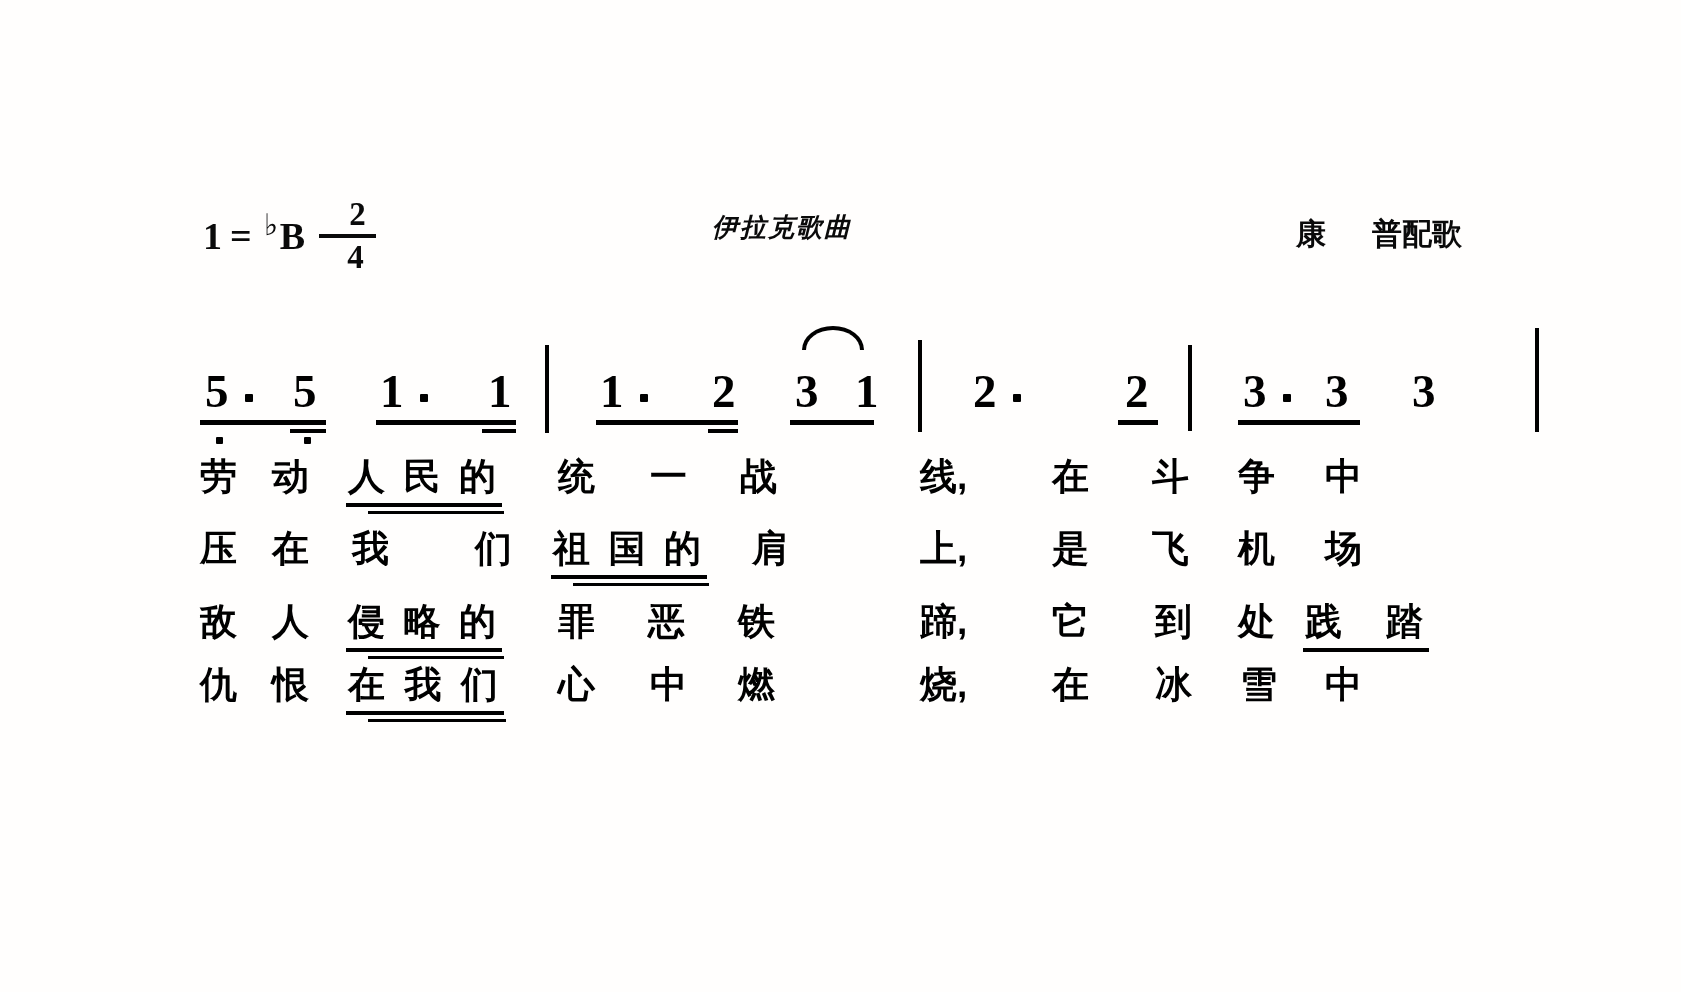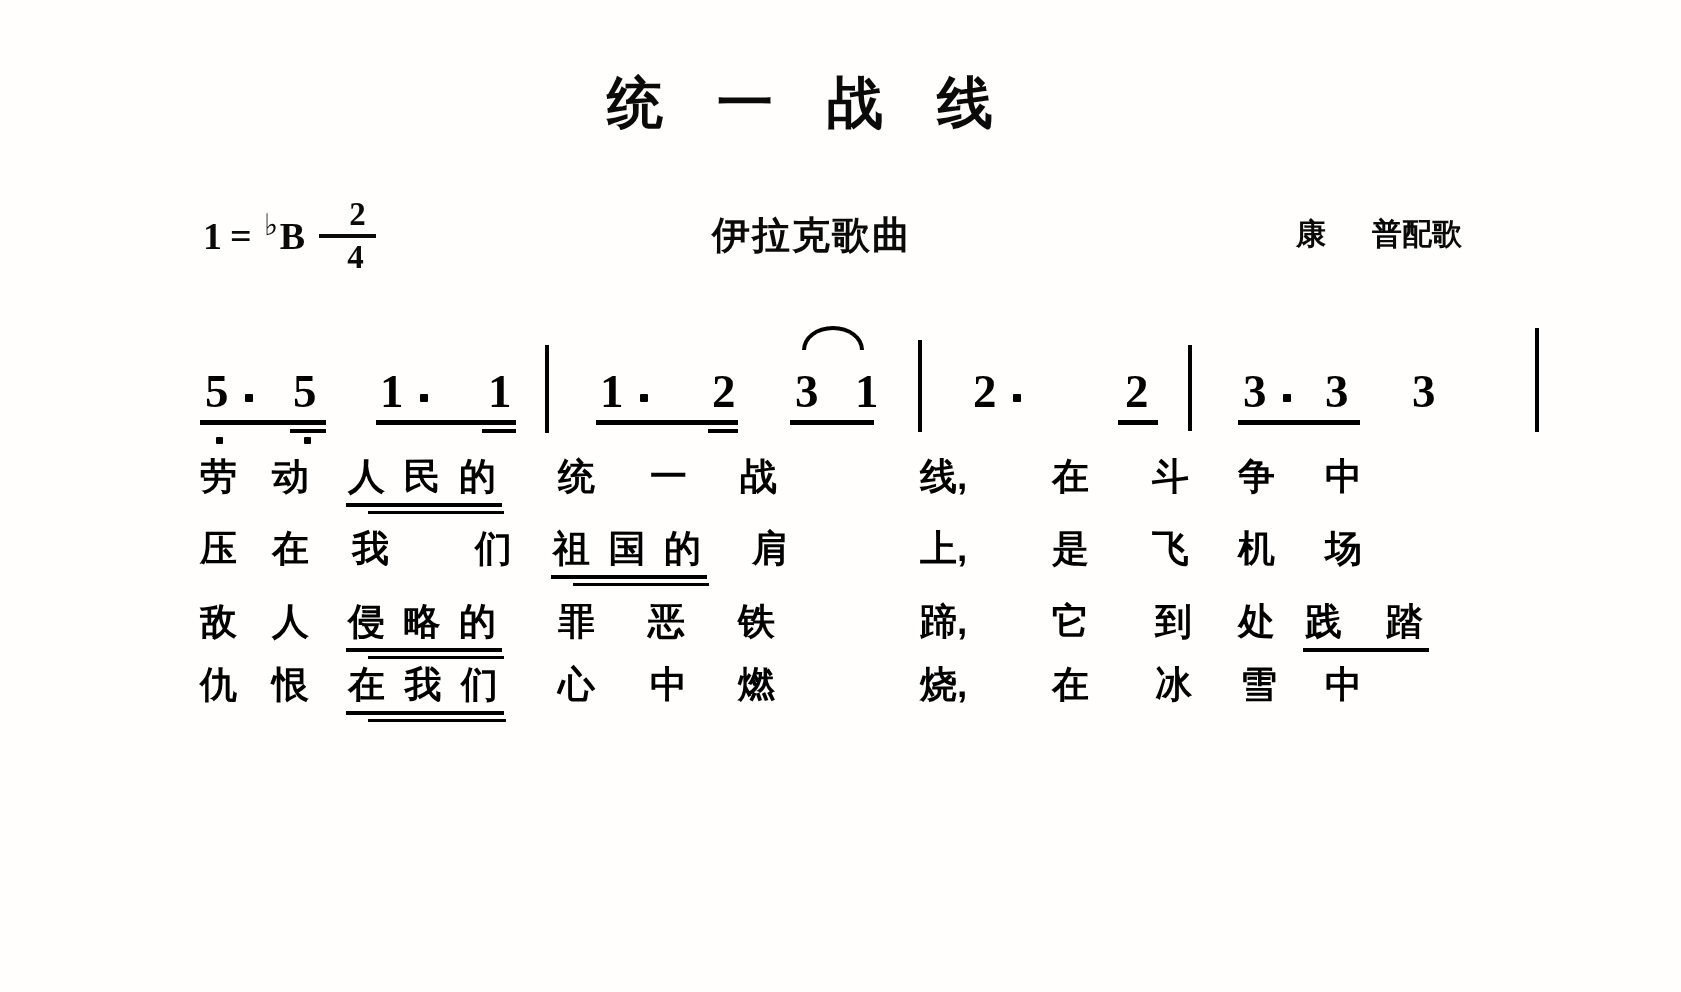--- a/index.html
+++ b/index.html
@@ -11,21 +11,21 @@
 
   .keysig{position:absolute;left:203px;top:198px;display:flex;align-items:center;
           font-family:"Liberation Serif","DejaVu Serif",serif;font-weight:700;font-size:38px;}
   .keysig .eq{margin:0 2px 0 8px;}
   .keysig .flat{font-size:30px;transform:translateY(-12px);margin:0 2px 0 10px;}
   .frac{margin-left:14px;font-size:33px;line-height:1;text-align:center;}
   .frac .top{display:block;padding:0 8px 3px 28px;border-bottom:4px solid #0a0a0a;}
   .frac .bot{display:block;padding:3px 12px 0 28px;}
 
   .credit-src{position:absolute;left:712px;top:210px;font-family:"Liberation Sans",sans-serif;
-              font-weight:700;font-size:38px;letter-spacing:2px;}
+              font-weight:700;font-size:26px;letter-spacing:2px;font-style:italic;}
   .credit-lyr{position:absolute;left:1296px;top:214px;font-family:"Liberation Sans",sans-serif;
               font-weight:700;font-size:30px;display:flex;}
   .credit-lyr .role{margin-left:46px;}
 
   .canvas{position:absolute;inset:0;}
 
   .nnote{position:absolute;font-family:"Liberation Serif","DejaVu Serif",serif;
          font-weight:700;font-size:47px;line-height:1;color:#000;}
   .ndot{position:absolute;width:8px;height:8px;background:#000;border-radius:1px;}
   .odot{position:absolute;width:7px;height:7px;background:#000;border-radius:1px;}
@@ -42,21 +42,20 @@
   .lyru2{position:absolute;height:3px;background:#000;}
 
   .pagenum{position:absolute;left:280px;top:784px;font-family:"Liberation Serif","DejaVu Serif",serif;
            font-weight:700;font-size:46px;letter-spacing:3px;}
 </style>
 </head>
 <body>
 
 <div class="page">
 
-  <div class="title">统一战线</div>
 
   <div class="keysig">
     <span>1</span>
     <span class="eq">=</span>
     <span class="flat">♭</span>
     <span>B</span>
     <span class="frac">
       <span class="top">2</span>
       <span class="bot">4</span>
     </span>

